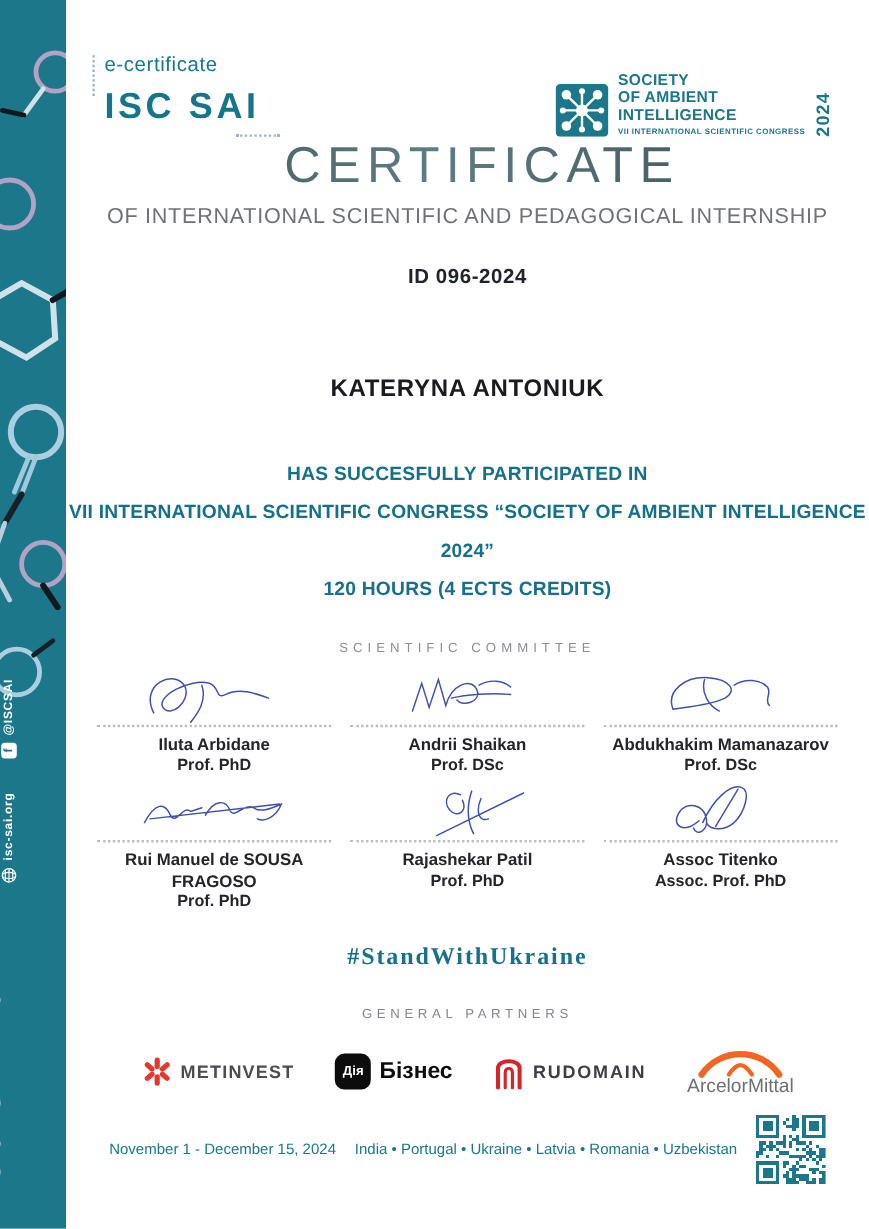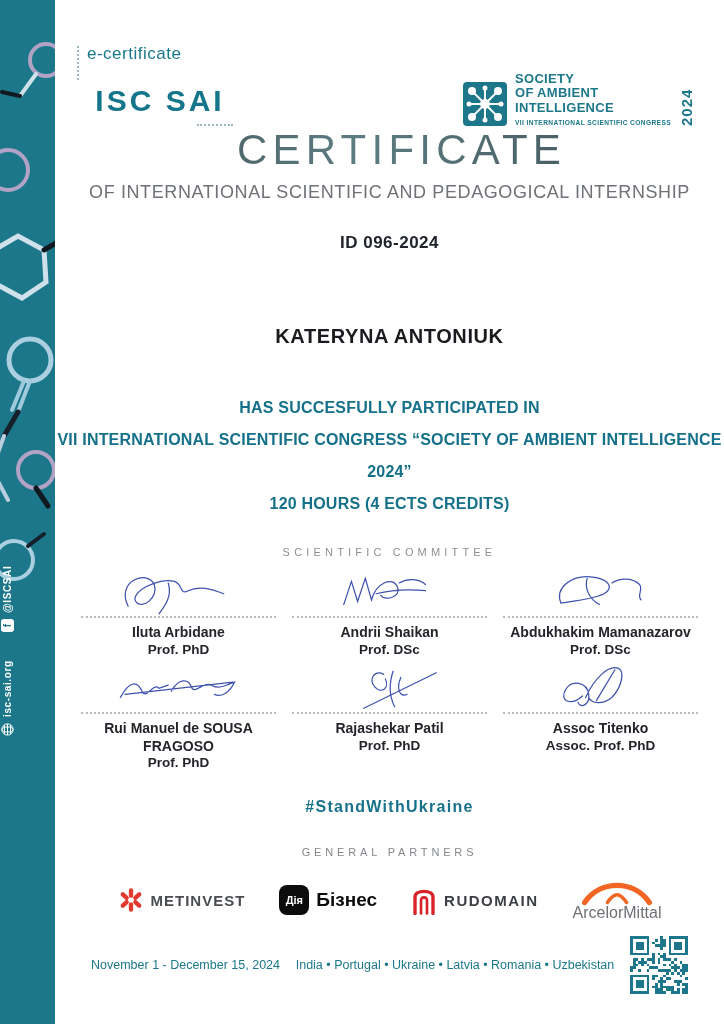--- a/index.html
+++ b/index.html
@@ -36,21 +36,21 @@
   }
 
   
   .content { position:absolute; left:55px; top:0; width:669px; height:1024px; text-align:center; }
 
   .header-row { display:flex; justify-content:space-between; padding:44px 30px 0 22px; }
 
   .ecert-block { text-align:left; position:relative; padding-left:10px; }
   .ecert-block .dots-v { position:absolute; left:0; top:2px; height:34px; border-left:2px dotted #9db8bf; }
   .ecert-label { color:#18788c; font-size:17px; letter-spacing:0.5px; }
-  .brand-logo { color:#14758b; font-size:30px; font-weight:bold; letter-spacing:3px; margin-top:20px;text-align:center; }
+  .brand-logo { color:#14758b; font-size:30px; font-weight:bold; letter-spacing:3px; margin-top:8px; }
   .dots-h { border-top:2px dotted #9db8bf; width:36px; margin:6px 0 0 110px; }
 
   .society { display:flex; align-items:flex-end; gap:8px; text-align:left; }
   .society-text { display:flex; flex-direction:column; }
   .society-lines { color:#1b7789; font-weight:bold; font-size:13px; line-height:1.1; letter-spacing:0.3px; }
   .society-sub { color:#1b7789; font-weight:bold; font-size:6.6px; letter-spacing:0.4px; margin-top:4px; }
   .society-year {
     color:#1b7789; font-weight:bold; font-size:15px; letter-spacing:1px;
     writing-mode:vertical-rl; transform:rotate(180deg); height:46px; line-height:1;
   }
@@ -75,21 +75,21 @@
     margin-top:4px; padding:0 26px;
     display:grid; grid-template-columns:repeat(3,1fr); column-gap:16px; row-gap:0;
   }
   .member { display:flex; flex-direction:column; align-items:center; padding-top:4px; }
   .sig { height:54px; width:170px; }
   .sig path { fill:none; stroke:#3f51ae; stroke-width:1.6; stroke-linecap:round; }
   .sig-line { width:100%; border-top:2px dotted #b9bdc1; margin-top:-4px; }
   .member-name { margin-top:6px; font-size:14px; font-weight:bold; color:#24252b; line-height:1.25; }
   .member-title { font-size:13.5px; font-weight:bold; color:#24252b; line-height:1.25; }
 
-  .hashtag { margin-top:26px; font-size:16px; font-weight:bold; color:#17718b; letter-spacing:0.08em; }
+  .hashtag { margin-top:26px; font-size:20px; font-weight:bold; color:#17718b; letter-spacing:0.08em;font-family:Liberation Serif, serif; }
 
   .partners-heading { margin-top:30px; font-size:11px; color:#83878b; letter-spacing:0.35em; }
 
   .partners-row { margin-top:20px; display:flex; justify-content:center; align-items:center; gap:34px; }
   .partner { display:flex; align-items:center; gap:7px; }
   .metinvest-label { font-size:15px; font-weight:bold; color:#4a4d52; letter-spacing:1px; }
   .diia-badge {
     width:30px; height:30px; background:#0c0c0c; border-radius:8px;
     display:flex; align-items:center; justify-content:center;
     color:#ffffff; font-size:11px; font-weight:bold;

